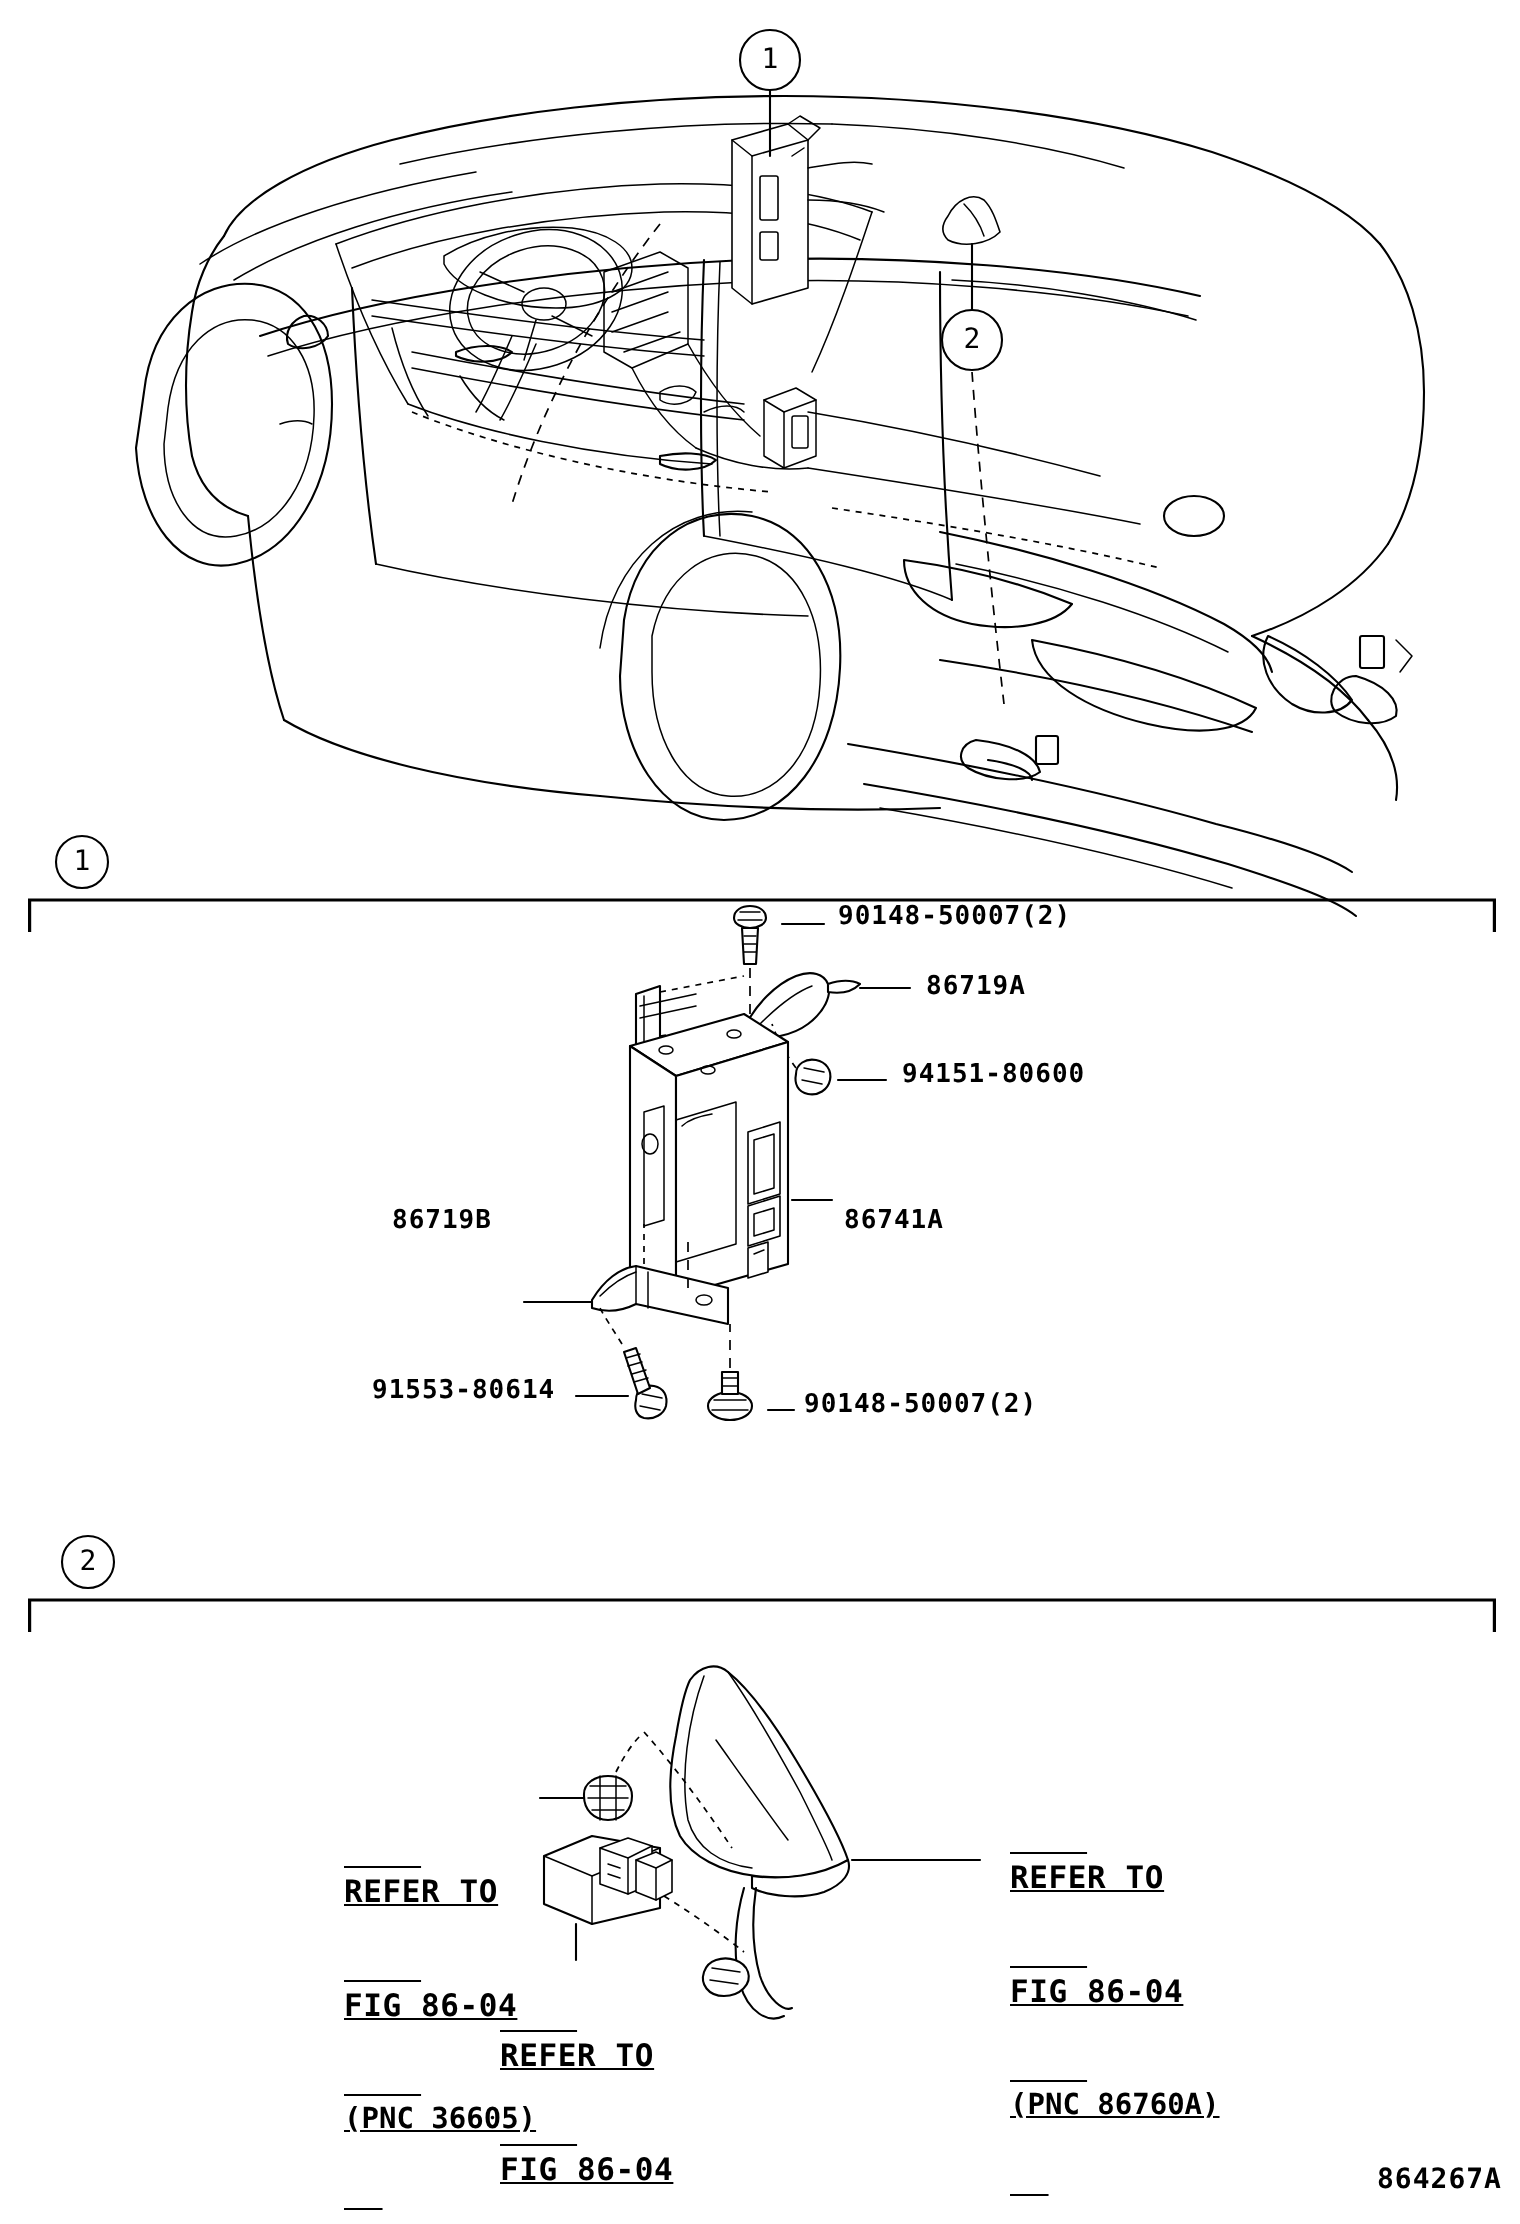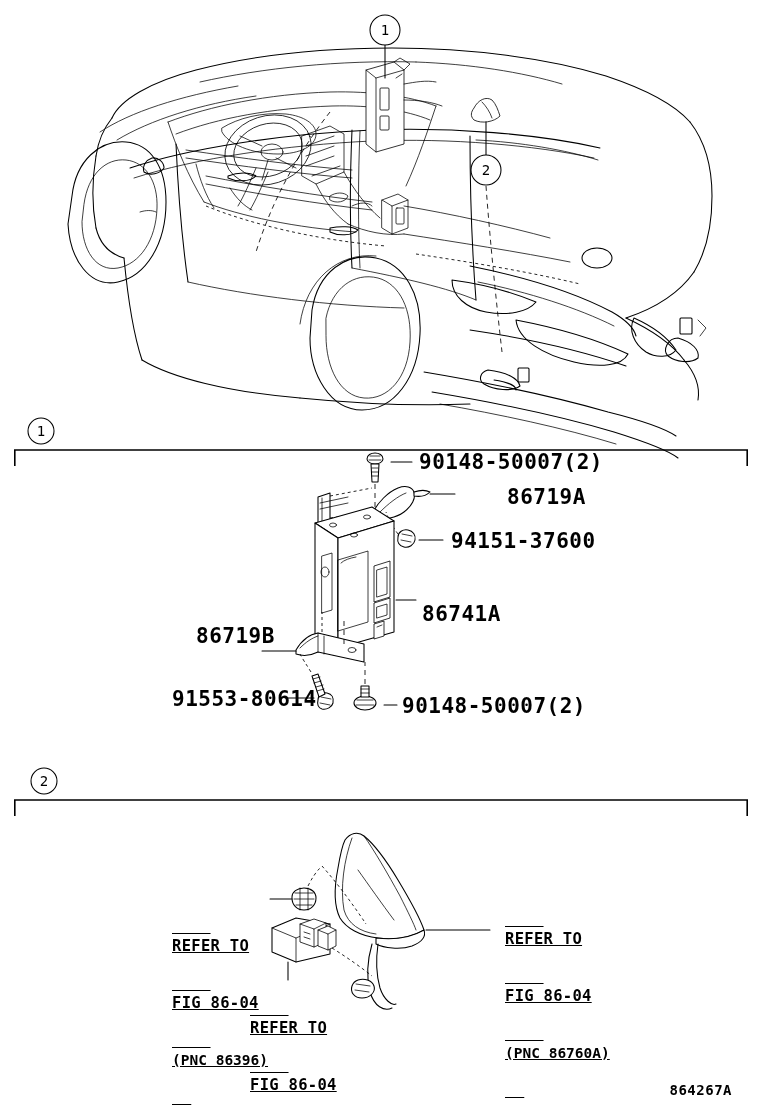--- a/index.html
+++ b/index.html
@@ -33,36 +33,36 @@
   .lbl {
     position: absolute;
     font-family: "DejaVu Sans Mono", "Liberation Mono", monospace;
     font-weight: bold;
     white-space: pre;
     letter-spacing: 0px;
     line-height: 1.0;
     color: #000;
   }
   .lbl-part {
-    font-size: 21px;
+    font-size: 13px;
     letter-spacing: 0.5px;
   }
   .lbl-refer {
     font-size: 15.5px;
     line-height: 19px;
     letter-spacing: 0.3px;
     text-decoration: underline;
   }
   .lbl-refer .pnc {
     font-size: 14.5px;
     letter-spacing: 0px;
   }
   .figcode {
     position: absolute;
-    right: 28px;
+    right: 9px;
     bottom: 14px;
     font-size: 14px;
     font-weight: bold;
     letter-spacing: 0.5px;
     font-family: "DejaVu Sans Mono", "Liberation Mono", monospace;
   }
   .callout-num {
     position: absolute;
     font-family: "DejaVu Sans Mono", "Liberation Mono", monospace;
     font-size: 14px;
@@ -442,36 +442,36 @@
         <path class="ln" d="M288 962 L 288 980"></path>
 
         <path class="dshF" d="M332 948 C 348 958, 362 968, 372 976"></path>
         <path class="dshF" d="M322 866 C 338 884, 354 906, 366 924"></path>
       </g>
     </g>
   </svg>
 
   <div class="lbl lbl-part" style="left:419px; top:452px;">90148-50007(2)</div>
 
-  <div class="lbl lbl-part" style="left:463px; top:487px;margin-left:44px;">86719A</div>
-
-  <div class="lbl lbl-part" style="left:451px; top:531px;">94151-37600</div>
+  <div class="lbl lbl-part" style="left:463px; top:487px;">86719A</div>
+
+  <div class="lbl lbl-part" style="left:451px; top:531px;">94151-80600</div>
 
   <div class="lbl lbl-part" style="left:422px; top:604px;">86741A</div>
 
-  <div class="lbl lbl-part" style="left:196px; top:626px;">86719B</div>
-
-  <div class="lbl lbl-part" style="left:172px; top:689px;">91553-80614</div>
+  <div class="lbl lbl-part" style="left:196px; top:604px;">86719B</div>
+
+  <div class="lbl lbl-part" style="left:186px; top:689px;">91553-80614</div>
 
   <div class="lbl lbl-part" style="left:402px; top:696px;">90148-50007(2)</div>
 
   <div class="lbl lbl-refer" style="left:172px; top:899px;">
     <div>REFER TO</div>
     <div>FIG 86-04</div>
-    <div class="pnc">(PNC 86396)</div>
+    <div class="pnc">(PNC 36605)</div>
   </div>
 
   <div class="lbl lbl-refer" style="left:505px; top:892px;">
     <div>REFER TO</div>
     <div>FIG 86-04</div>
     <div class="pnc">(PNC 86760A)</div>
   </div>
 
   <div class="lbl lbl-refer" style="left:250px; top:981px;">
     <div>REFER TO</div>

